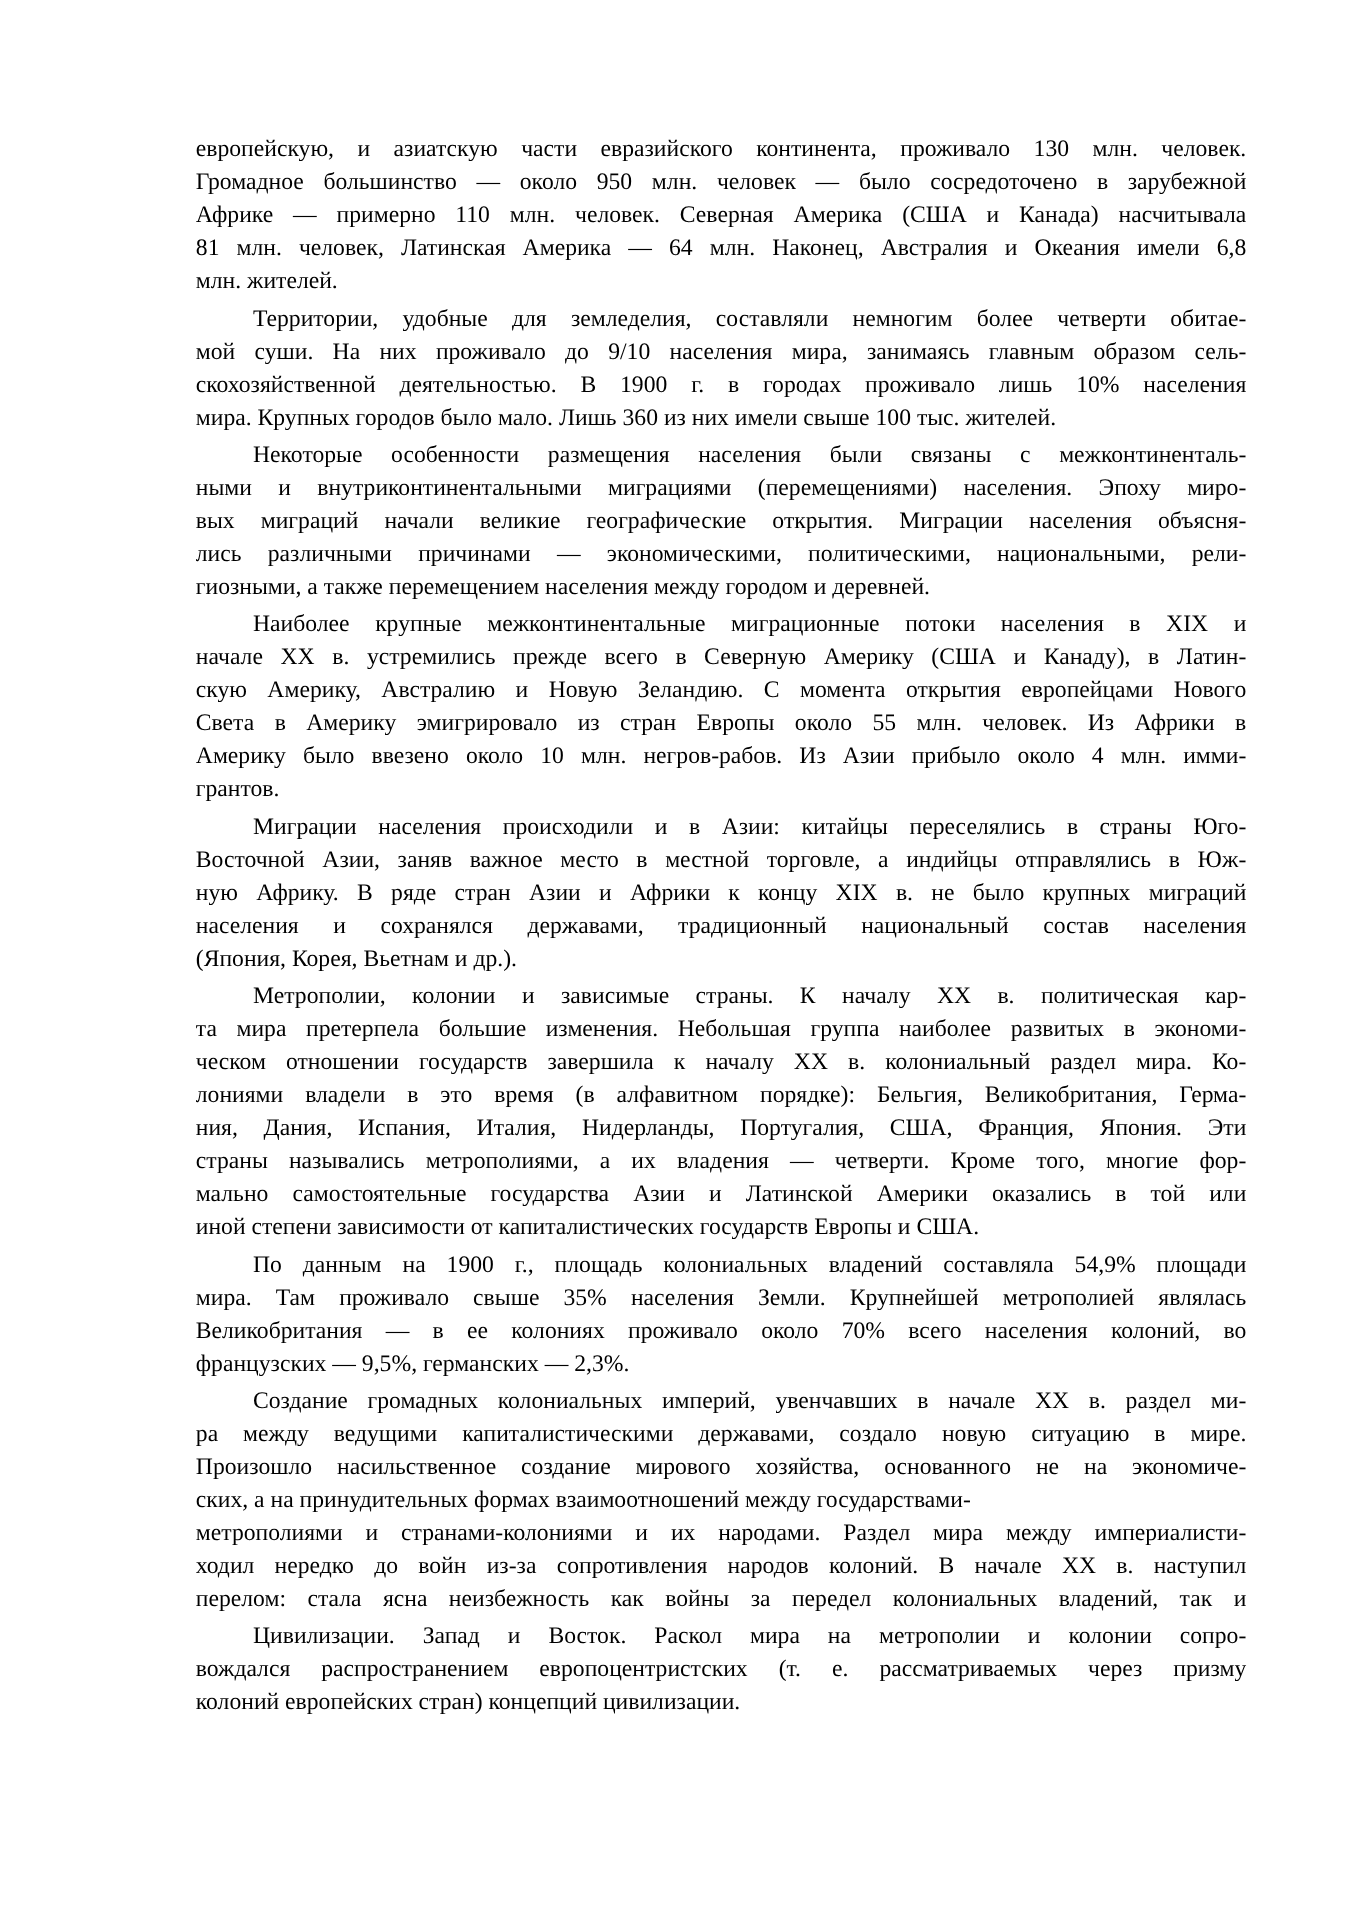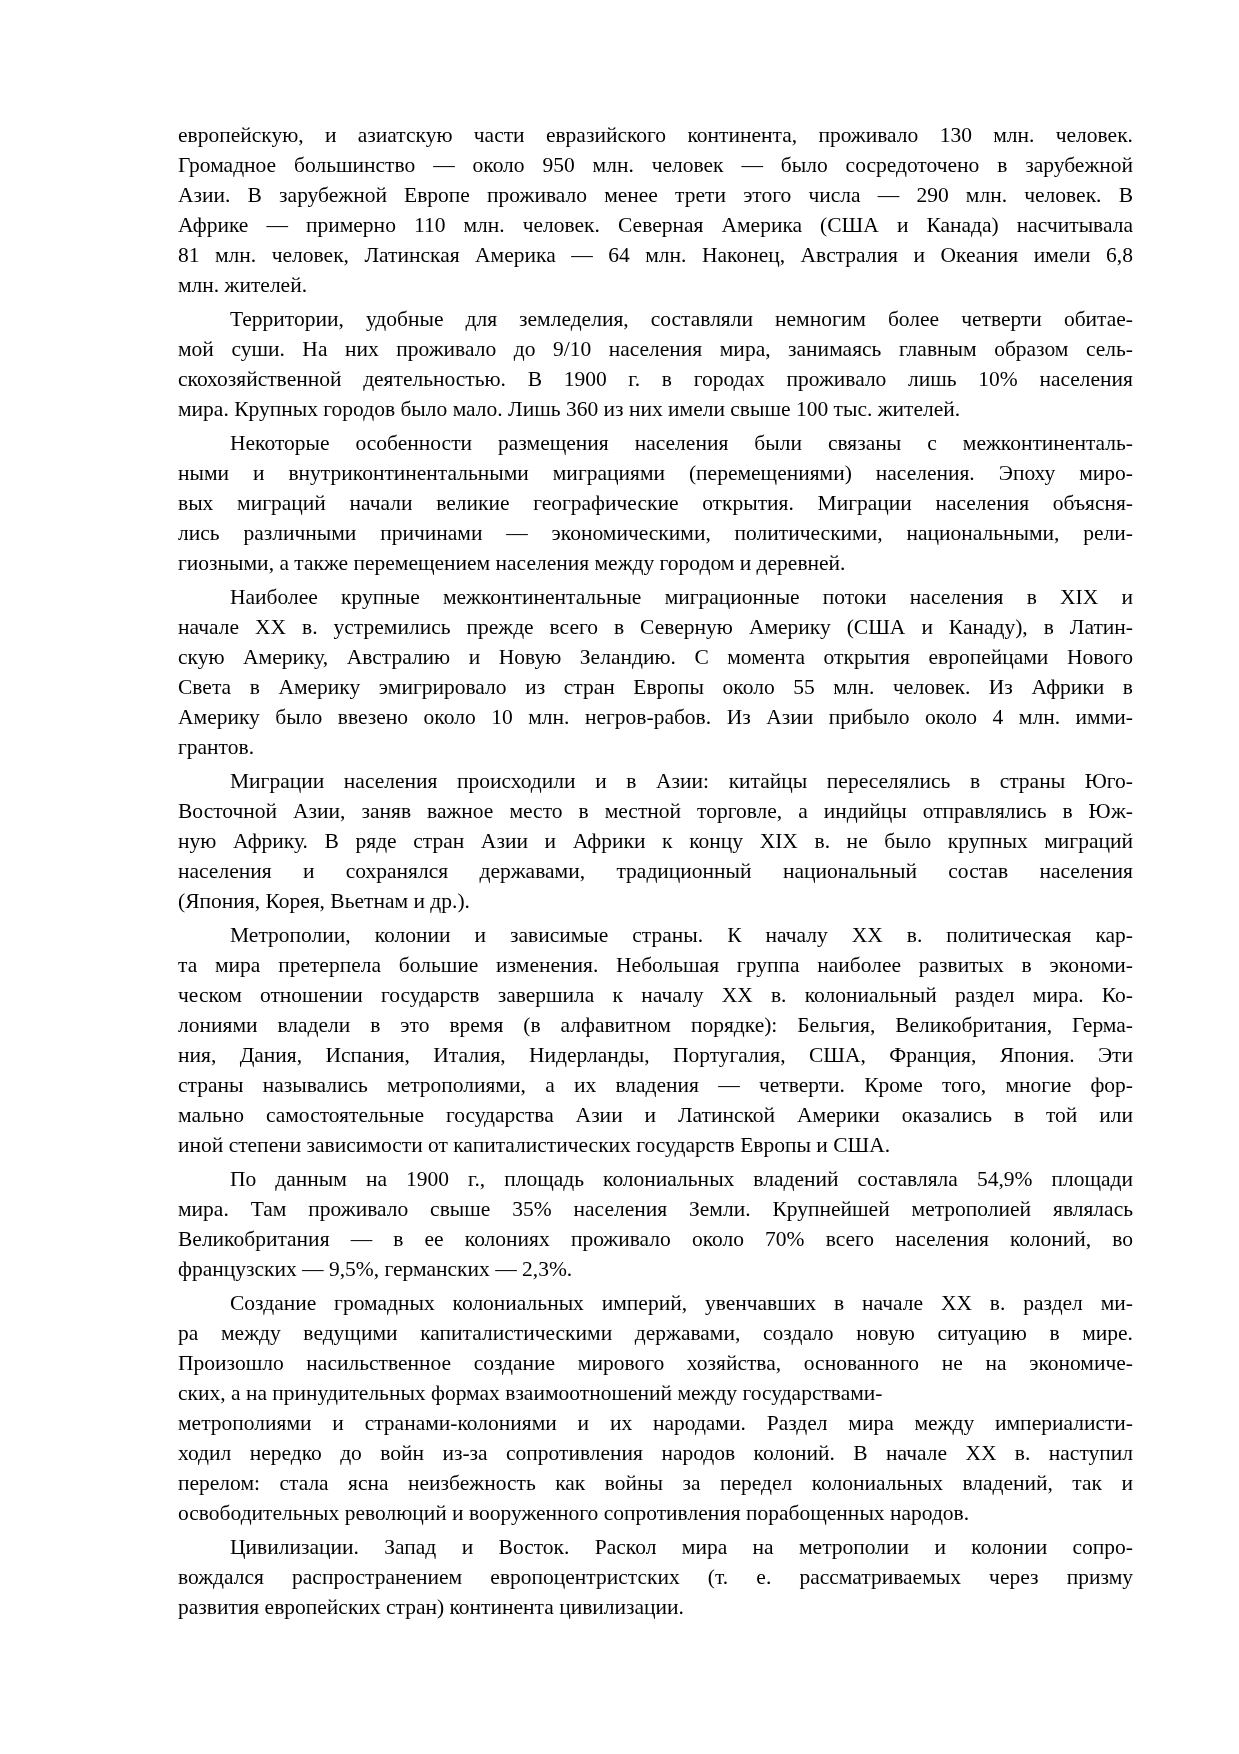--- a/index.html
+++ b/index.html
@@ -53,21 +53,20 @@
   }
 </style>
 </head>
 <body>
 
 <div class="page">
   <div class="page-text" id="page-text">
       <div class="para">
         <div class="line">европейскую, и азиатскую части евразийского континента, проживало 130 млн. человек.</div>
         <div class="line">Громадное большинство — около 950 млн. человек — было сосредоточено в зарубежной</div>
-        <div class="line">Азии. В зарубежной Европе проживало менее трети этого числа — 290 млн. человек. В</div>
         <div class="line">Африке — примерно 110 млн. человек. Северная Америка (США и Канада) насчитывала</div>
         <div class="line">81 млн. человек, Латинская Америка — 64 млн. Наконец, Австралия и Океания имели 6,8</div>
         <div class="line no-just">млн. жителей.</div>
       </div>
       <div class="para">
         <div class="line indent">Территории, удобные для земледелия, составляли немногим более четверти обитае-</div>
         <div class="line">мой суши. На них проживало до 9/10 населения мира, занимаясь главным образом сель-</div>
         <div class="line">скохозяйственной деятельностью. В 1900 г. в городах проживало лишь 10% населения</div>
         <div class="line no-just">мира. Крупных городов было мало. Лишь 360 из них имели свыше 100 тыс. жителей.</div>
       </div>
@@ -110,21 +109,20 @@
         <div class="line no-just">французских — 9,5%, германских — 2,3%.</div>
       </div>
       <div class="para">
         <div class="line indent">Создание громадных колониальных империй, увенчавших в начале <b>XX</b> в. раздел ми-</div>
         <div class="line">ра между ведущими капиталистическими державами, создало новую ситуацию в мире.</div>
         <div class="line">Произошло насильственное создание мирового хозяйства, основанного не на экономиче-</div>
         <div class="line no-just">ских, а на принудительных формах взаимоотношений между государствами-</div>
         <div class="line">метрополиями и странами-колониями и их народами. Раздел мира между империалисти-</div>
         <div class="line">ходил нередко до войн из-за сопротивления народов колоний. В начале XX в. наступил</div>
         <div class="line">перелом: стала ясна неизбежность как войны за передел колониальных владений, так и</div>
-        <div class="line no-just">освободительных революций и вооруженного сопротивления порабощенных народов.</div>
       </div>
       <div class="para">
         <div class="line indent"><b>Цивилизации. Запад и Восток.</b> Раскол мира на метрополии и колонии сопро-</div>
         <div class="line">вождался распространением европоцентристских (т. е. рассматриваемых через призму</div>
-        <div class="line no-just">развития европейских стран) континента цивилизации.</div>
+        <div class="line no-just">колоний европейских стран) концепций цивилизации.</div>
       </div>
     </div>
 </div>
 
 </body></html>

